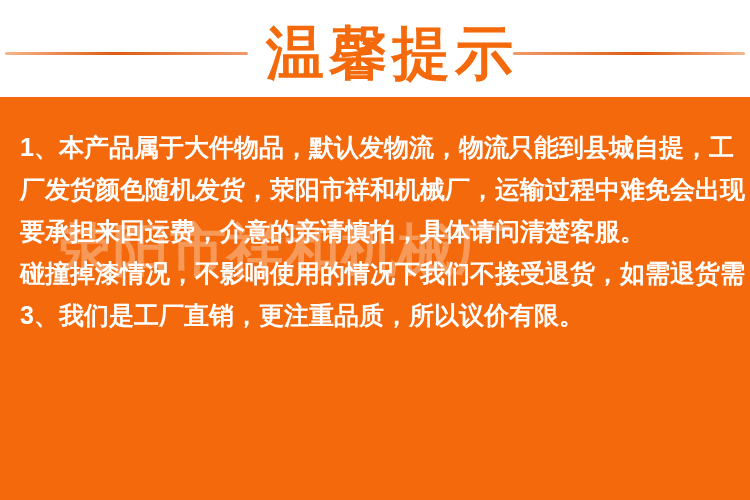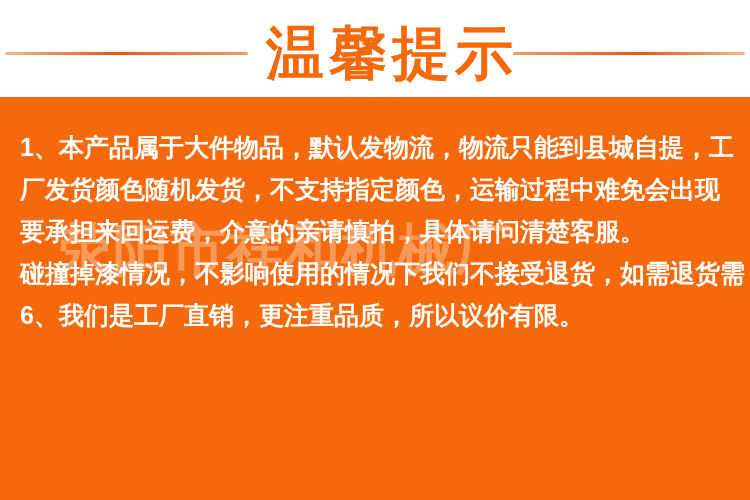--- a/index.html
+++ b/index.html
@@ -92,26 +92,26 @@
     <span class="deco-line deco-left"></span>
     <h1 class="title">温馨提示</h1>
     <span class="deco-line deco-right"></span>
   </div>
 
   <div class="panel">
 
     <div class="notice">
       <div class="item">
         <div class="line">1、本产品属于大件物品，默认发物流，物流只能到县城自提，工</div>
-        <div class="line">厂发货颜色随机发货，不支持指定颜色，运输过程中难免会出现</div>
+        <div class="line">厂发货颜色随机发货，荥阳市祥和机械厂，运输过程中难免会出现</div>
         <div class="line">要承担来回运费，介意的亲请慎拍，具体请问清楚客服。</div>
         <div class="line">碰撞掉漆情况，不影响使用的情况下我们不接受退货，如需退货需</div>
       </div>
       <div class="item">
-        <div class="line">6、我们是工厂直销，更注重品质，所以议价有限。</div>
+        <div class="line">3、我们是工厂直销，更注重品质，所以议价有限。</div>
       </div>
     </div>
 
     <div class="watermark">荥阳市祥和机械厂</div>
 
   </div>
 
 </div>
 
 </body></html>

